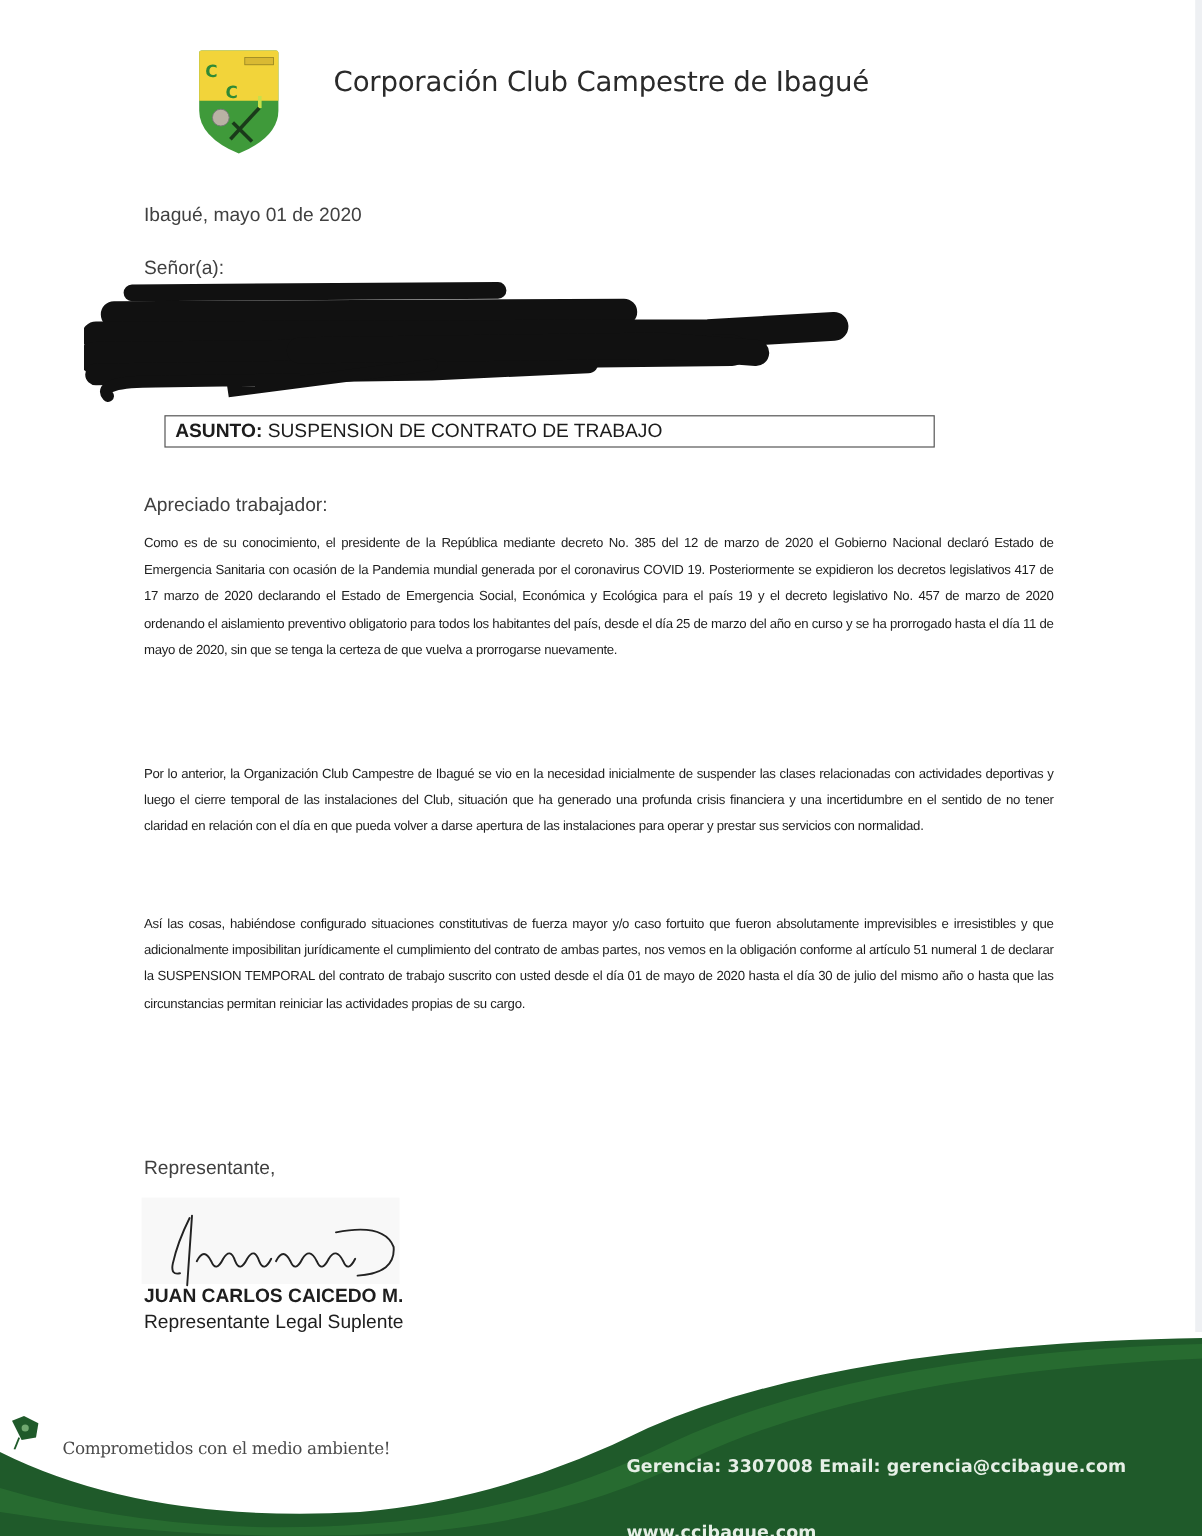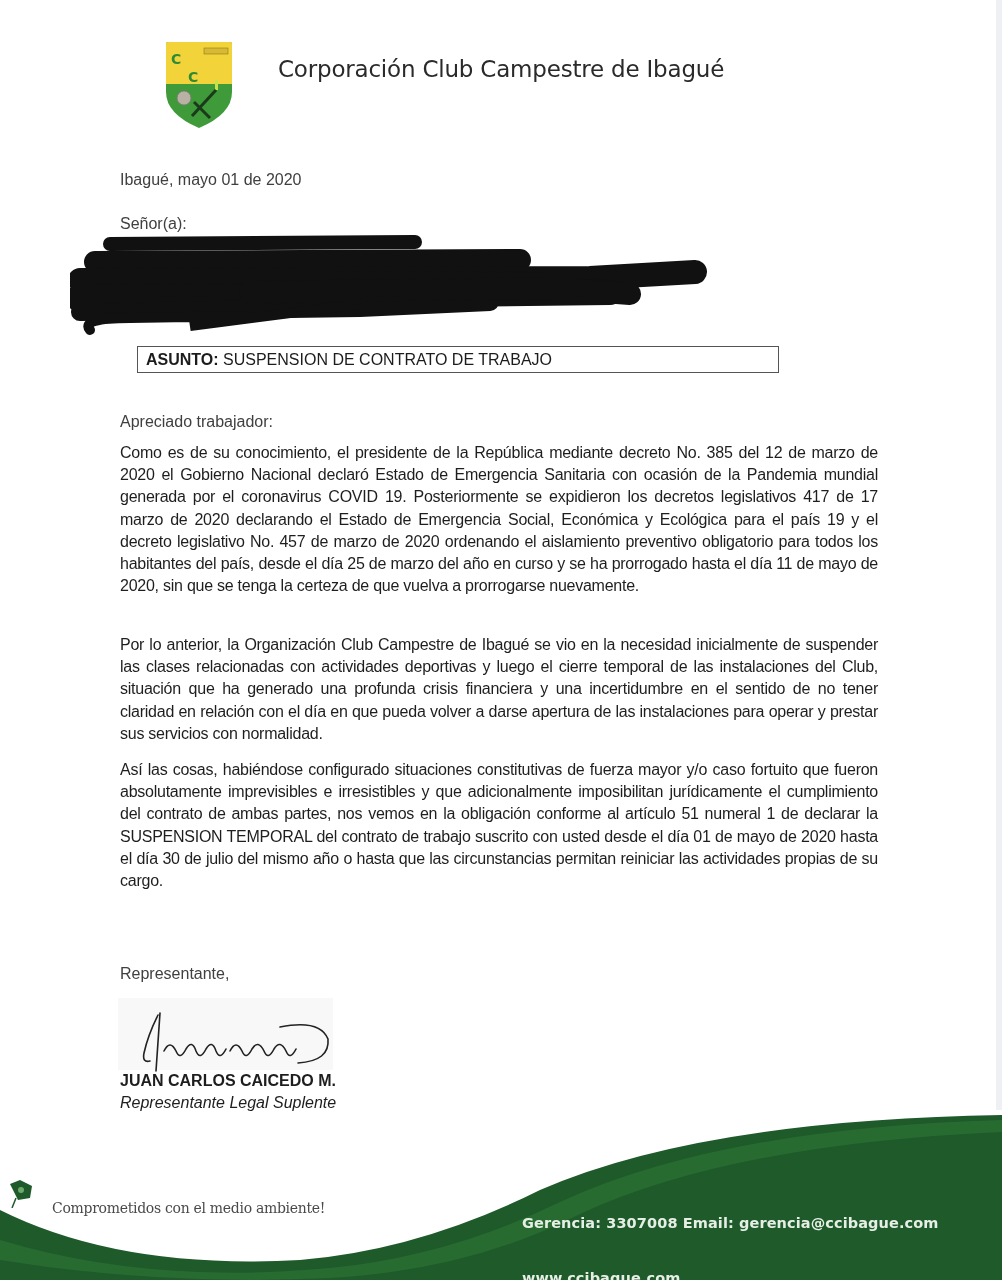--- a/index.html
+++ b/index.html
@@ -18,32 +18,32 @@
     .date { left: 120px; top: 170px; }
     .salutation-to { left: 120px; top: 214px; }
 
     .redaction { position: absolute; left: 70px; top: 232px; width: 640px; height: 108px; }
 
     .asunto-box { position: absolute; left: 111px; top: 346px; width: 642px; height: 27px; border: 1px solid #555; padding: 3px 8px; font-size: 16px; line-height: 20px; white-space: nowrap; margin-left: 26px; }
     .asunto-box b { font-weight: bold; }
 
     .greeting { left: 120px; top: 412px; }
 
-    .para { position: absolute; left: 120px; width: 758px; font-size: 16px; line-height: 22.2px; text-align: justify; color: #1e1e1e; font-family: "Liberation Sans", sans-serif; letter-spacing: -0.25px; }
+    .para { position: absolute; left: 120px; width: 758px; font-size: 11px; line-height: 22.2px; text-align: justify; color: #1e1e1e; font-family: "Liberation Sans", sans-serif; letter-spacing: -0.25px; }
     .p1 { top: 442px; }
     .p2 { top: 634px; }
     .p3 { top: 759px; }
     .p4 { top: 905px; }
 
     .closing { left: 120px; top: 964px; }
 
     .sign-area { position: absolute; left: 118px; top: 998px; width: 215px; height: 72px; background: #f8f8f8; }
     .signature { position: absolute; left: 130px; top: 1005px; width: 210px; height: 70px; }
     .signer-name { position: absolute; left: 120px; top: 1072px; font-weight: bold; font-size: 16px; white-space: nowrap; color: #1e1e1e; }
-    .signer-role { position: absolute; left: 120px; top: 1094px; font-size: 16px; white-space: nowrap; color: #1e1e1e; font-style: italic; }
+    .signer-role { position: absolute; left: 120px; top: 1094px; font-size: 16px; white-space: nowrap; color: #1e1e1e; }
 
     
     .footer-wave { position: absolute; left: 0; top: 1110px; width: 1002px; height: 170px; }
     .leaf { position: absolute; left: 6px; top: 1178px; width: 30px; height: 30px; }
     .tagline { position: absolute; left: 52px; top: 1200px; font-family: "DejaVu Serif", serif; font-size: 14px; color: #4a4a4a; white-space: nowrap; letter-spacing: -0.3px; }
     .contact { position: absolute; left: 522px; font-family: "DejaVu Sans", sans-serif; font-size: 14.5px; color: #e6efe6; white-space: nowrap; font-weight: bold; letter-spacing: 0.1px; }
     .c1 { top: 1196px; }
     .c2 { top: 1215px; }
     .c3 { top: 1234px; margin-top: 36px; }
   </style>

